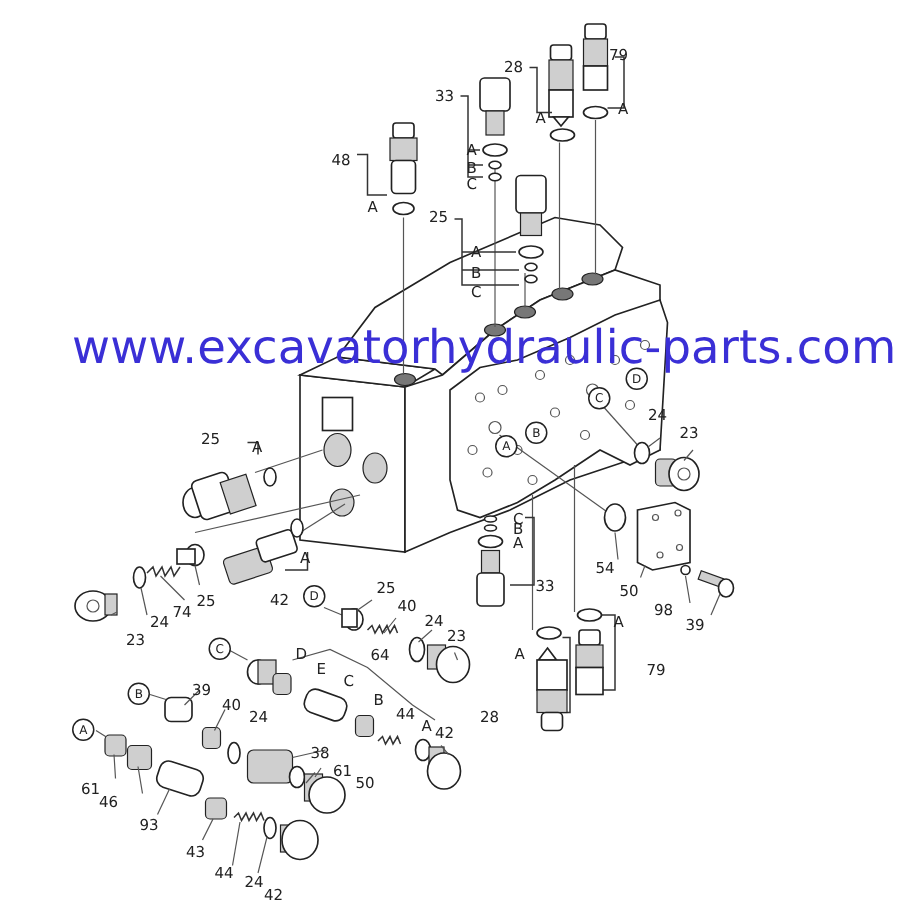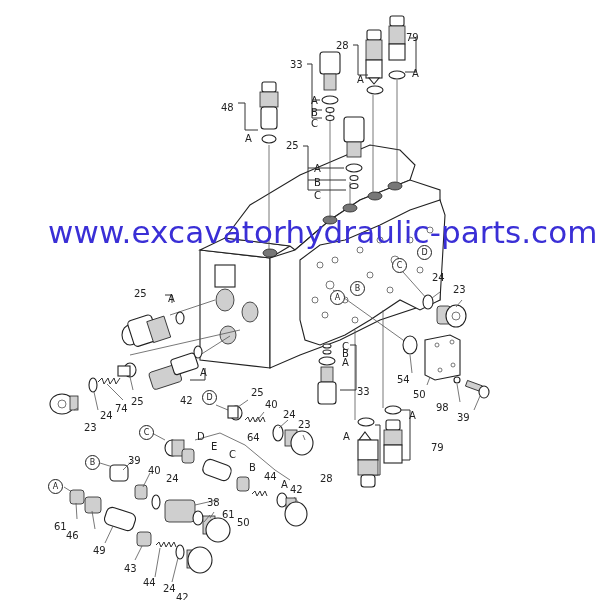--- a/index.html
+++ b/index.html
@@ -291,21 +291,21 @@
 <span class="lbl" style="left:264px;top:472px">44</span>
 <span class="lbl" style="left:290px;top:485px">42</span>
 <span class="lbl" style="left:128px;top:456px">39</span>
 <span class="lbl" style="left:148px;top:466px">40</span>
 <span class="lbl" style="left:166px;top:474px">24</span>
 <span class="lbl" style="left:207px;top:498px">38</span>
 <span class="lbl" style="left:222px;top:510px">61</span>
 <span class="lbl" style="left:237px;top:518px">50</span>
 <span class="lbl" style="left:54px;top:522px">61</span>
 <span class="lbl" style="left:66px;top:531px">46</span>
-<span class="lbl" style="left:93px;top:546px">49</span>
+<span class="lbl" style="left:93px;top:546px">93</span>
 <span class="lbl" style="left:124px;top:564px">43</span>
 <span class="lbl" style="left:143px;top:578px">44</span>
 <span class="lbl" style="left:163px;top:584px">24</span>
 <span class="lbl" style="left:176px;top:593px">42</span>
 <span class="lbl" style="left:432px;top:273px">24</span>
 <span class="lbl" style="left:453px;top:285px">23</span>
 <span class="lbl" style="left:397px;top:375px">54</span>
 <span class="lbl" style="left:357px;top:387px">33</span>
 <span class="lbl" style="left:413px;top:390px">50</span>
 <span class="lbl" style="left:436px;top:403px">98</span>

